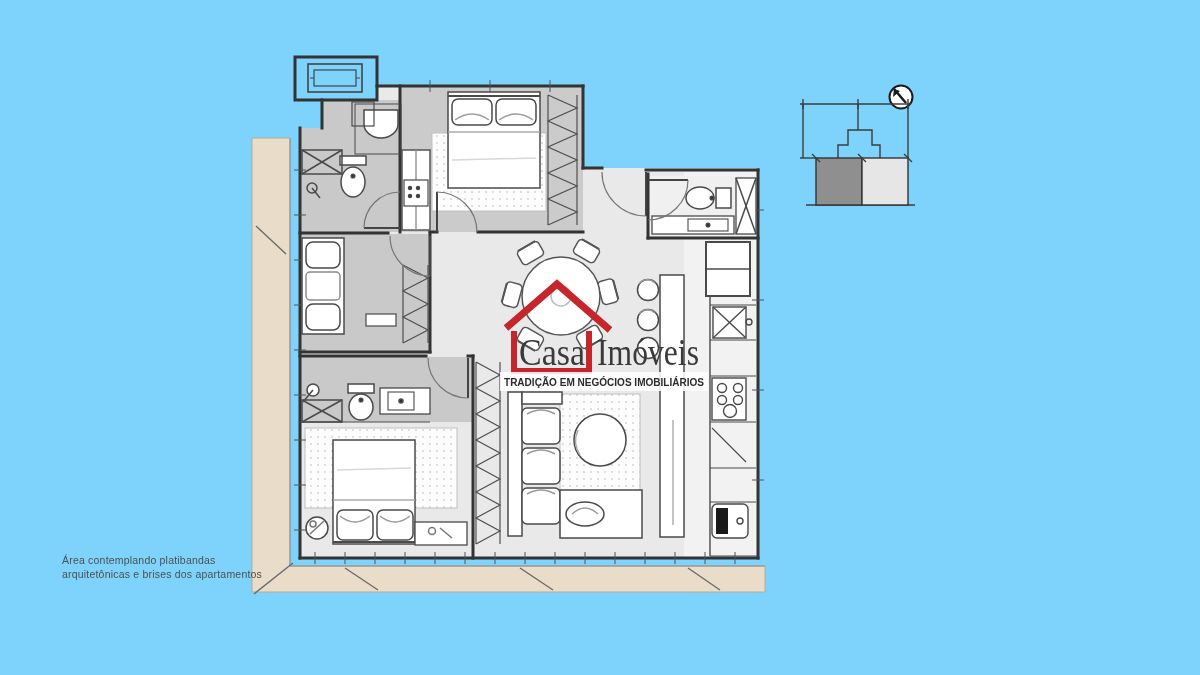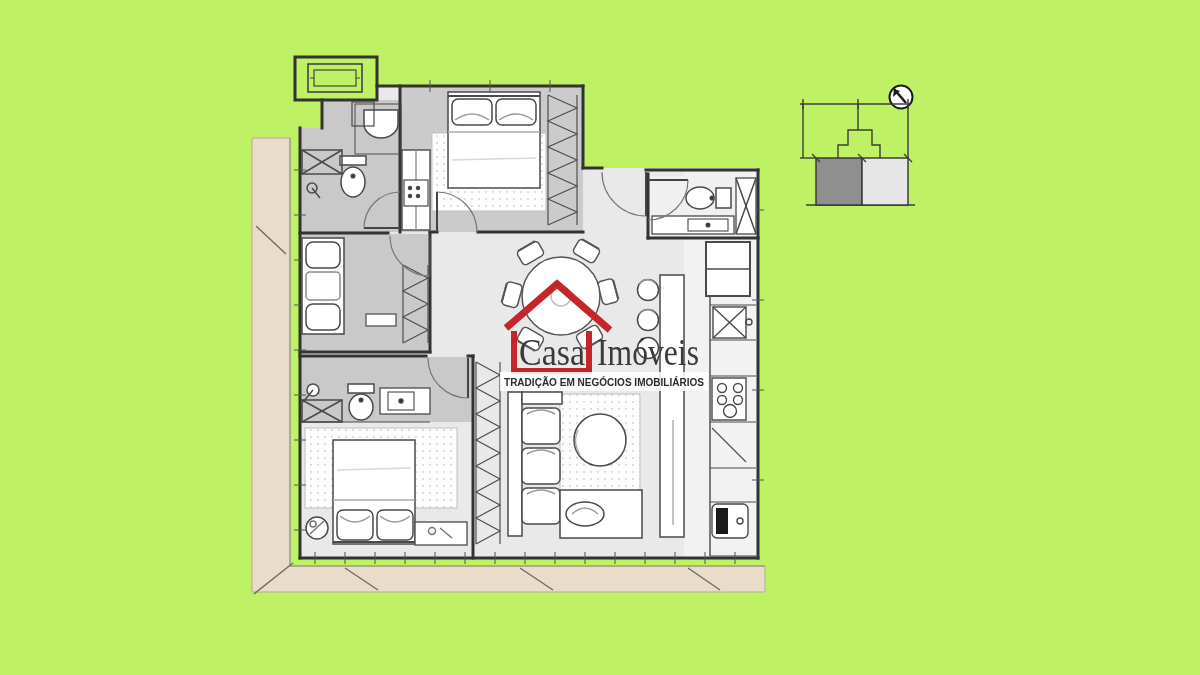--- a/index.html
+++ b/index.html
@@ -1,16 +1,16 @@
 <!DOCTYPE html>
 <html><head>
 <meta charset="utf-8">
 <style>
   html,body{margin:0;padding:0;background:#ffffff;}
-  .stage{position:relative;width:1200px;height:675px;background:#bef264;overflow:hidden;
+  .stage{position:relative;width:1200px;height:675px;background:#7dd3fc;overflow:hidden;
          font-family:"Liberation Sans", sans-serif;}
   svg{position:absolute;left:0;top:0;}
   .note{position:absolute;left:62px;top:554px;font-size:10.5px;line-height:13.5px;
         color:#4f4f4f;letter-spacing:.2px;}
   .caption{position:absolute;left:782px;top:597px;font-size:21px;letter-spacing:6.5px;
            word-spacing:10px;color:#1e1e1e;font-weight:400;}
   text{font-family:"Liberation Sans", sans-serif;}
   .logo-serif{font-family:"Liberation Serif", serif;}
 </style>
 </head>
@@ -362,14 +362,18 @@
   <g>
     <path d="M506,328 L557,284 L610,330" fill="none" stroke="#c5262c" stroke-width="7"></path>
     <path d="M514,331 V371 H589 V331" fill="none" stroke="#c5262c" stroke-width="6"></path>
     <text class="logo-serif" x="519" y="365" font-size="38" fill="#3a3a3c" textLength="66" lengthAdjust="spacingAndGlyphs">Casa</text>
     <text class="logo-serif" x="597" y="365" font-size="38" fill="#3a3a3c" textLength="102" lengthAdjust="spacingAndGlyphs">Imóveis</text>
     <rect x="500" y="372" width="208" height="19" fill="#ffffff" opacity="0.85"></rect>
     <text x="504" y="386" font-size="11.5" font-weight="bold" fill="#2b2b2b" textLength="200" lengthAdjust="spacingAndGlyphs">TRADIÇÃO EM NEGÓCIOS IMOBILIÁRIOS</text>
   </g>
 </svg>
 
-
+<div class="note">
+  <div>Área contemplando platibandas</div>
+  <div>arquitetônicas e brises dos apartamentos</div>
 </div>
 
+</div>
+
 </body></html>

